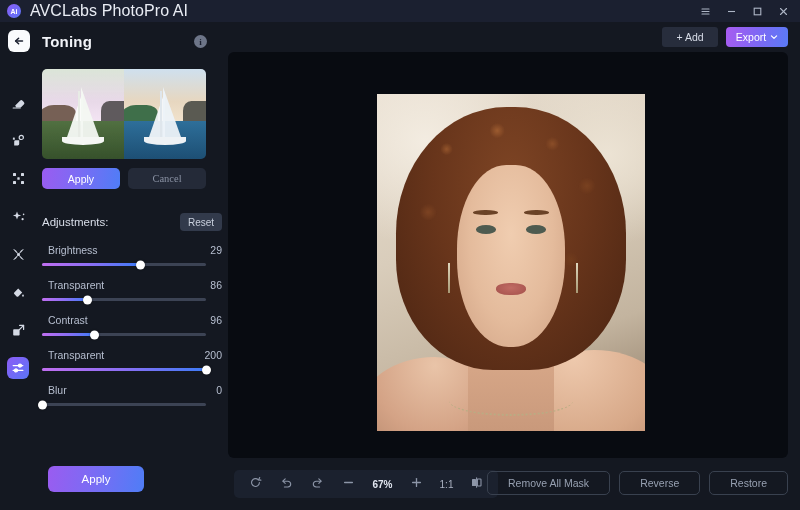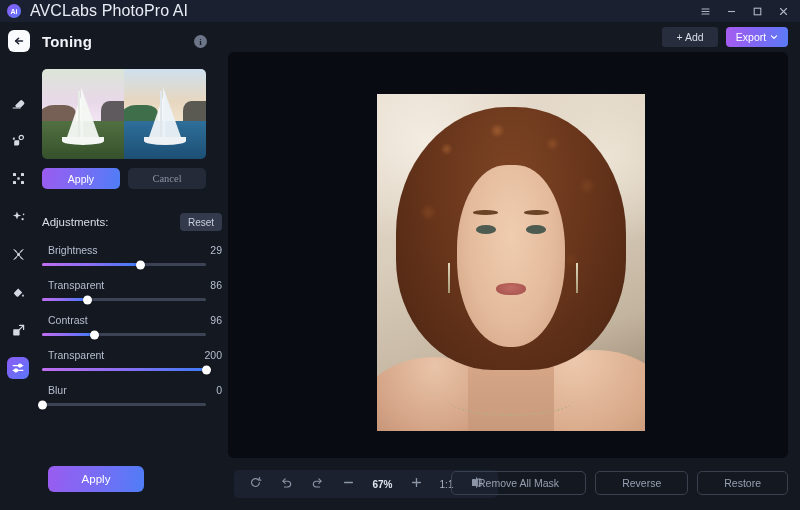--- a/index.html
+++ b/index.html
@@ -309,21 +309,21 @@
   .tool { color: #8d96a8; display: flex; align-items: center; justify-content: center;
           width: 24px; height: 20px; }
   .zoomlvl { font-size: 10px; color: #e2e7f1; font-weight: bold; width: 30px; text-align:center; }
   .ratio   { font-size: 10px; color: #aab2c2; width: 22px; text-align:center; }
 
   .tools-right {
     position: absolute; right: 12px; top: 7px;
     display: flex; align-items: center; gap: 9px;
   }
   .obtn {
-    height: 24px; padding: 0 26px;
+    height: 24px; padding: 0 20px;
     border: 1px solid #39414f; border-radius: 5px;
     background: transparent; color: #97a0b1; font-size: 10.5px;
     display: flex; align-items: center; justify-content: center;
   }
 </style>
 </head>
 <body>
 
 <div id="app">
 

